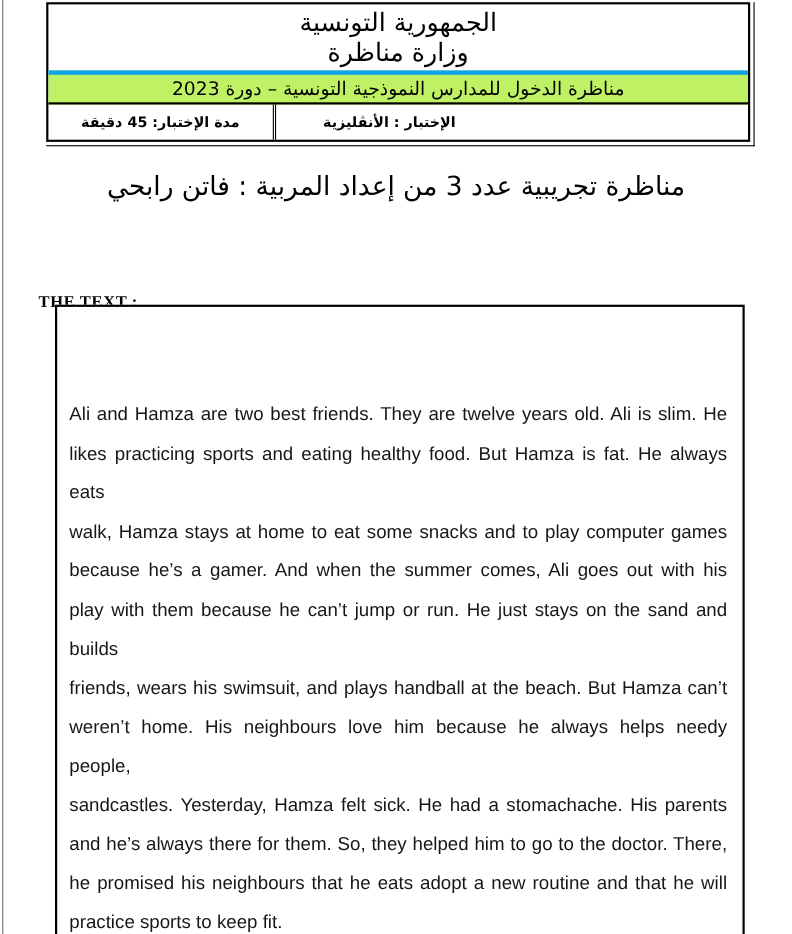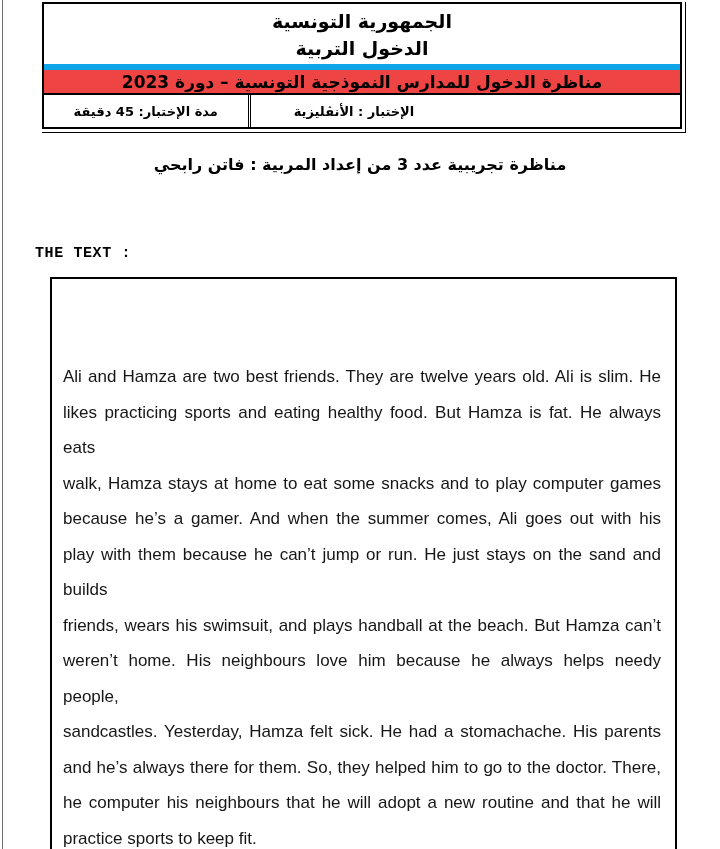--- a/index.html
+++ b/index.html
@@ -45,35 +45,35 @@
   }
   .ht-row1 {
     height: 60px;
     display: flex;
     flex-direction: column;
     align-items: center;
     justify-content: center;
     gap: 1px;
   }
   .ht-r1-line {
-    font-weight: bold;
-    font-size: 19px;
+    font-weight: normal;
+    font-size: 23px;
     line-height: 26px;
   }
   .ht-row2 {
     height: 31px;
     box-sizing: border-box;
-    background: #ef4444;
-    border-top: 6px solid #0ea5e9;
+    background: #bef264;
+    border-top: 4px solid #0ea5e9;
     border-bottom: 2px solid #000;
     display: flex;
     align-items: center;
     justify-content: center;
     font-size: 17px;
-    font-weight: 700;
+    font-weight: 400;
   }
   .ht-row3 {
     height: 32px;
     display: flex;
   }
   .ht-cell {
     box-sizing: border-box;
     display: flex;
     align-items: center;
     justify-content: center;
@@ -84,29 +84,29 @@
   .cell-duration   { width: 32%; }
   .cell-coefficient{ width: 35%; }
   .cell-subject    { width: 33%; text-align: center; }
 
   
   .subtitle {
     position: absolute;
     top: 155px; left: 0;
     width: 100%;
     text-align: center;
-    font-size: 16px;
-    font-weight: 700;
+    font-size: 24px;
+    font-weight: 400;
   }
 
   
   .text-label {
     position: absolute;
-    top: 245px; left: 35px;
-    font-family: Liberation Mono, monospace;
+    top: 267px; left: 35px;
+    font-family: Liberation Serif, serif;
     font-weight: bold;
     font-size: 15px;
     letter-spacing: 0.6px;
     text-align: right;
   }
   .text-box {
     position: absolute;
     left: 50px; top: 277px;
     width: 627px;
     height: 585px;            
@@ -130,21 +130,21 @@
 </head>
 <body>
 
 <div class="page">
 
   <div class="edge-line"></div>
 
   <div class="header-table">
     <div class="ht-row1">
       <div class="ht-r1-line" dir="rtl">الجمهورية التونسية</div>
-      <div class="ht-r1-line" dir="rtl">الدخول التربية</div>
+      <div class="ht-r1-line" dir="rtl">وزارة مناظرة</div>
     </div>
     <div class="ht-row2" dir="rtl">مناظرة الدخول للمدارس النموذجية التونسية – دورة 2023</div>
     <div class="ht-row3">
       <div class="ht-cell cell-duration" dir="rtl">مدة الإختبار: 45 دقيقة</div>
       <div class="ht-cell cell-subject" dir="rtl">الإختبار : الأنڤليزية</div>
     </div>
   </div>
 
   <div class="subtitle" dir="rtl">مناظرة تجريبية عدد 3 من إعداد المربية : فاتن رابحي</div>
 
@@ -154,18 +154,18 @@
     <div class="text-body">
         <div class="tline just">Ali and Hamza are two best friends. They are twelve years old. Ali is slim. He</div>
         <div class="tline just">likes practicing sports and eating healthy food. But Hamza is fat. He always eats</div>
         <div class="tline just">walk, Hamza stays at home to eat some snacks and to play computer games</div>
         <div class="tline just">because he’s a gamer. And when the summer comes, Ali goes out with his</div>
         <div class="tline just">play with them because he can’t jump or run. He just stays on the sand and builds</div>
         <div class="tline just">friends, wears his swimsuit, and plays handball at the beach. But Hamza can’t</div>
         <div class="tline just">weren’t home. His neighbours love him because he always helps needy people,</div>
         <div class="tline just">sandcastles. Yesterday, Hamza felt sick. He had a stomachache. His parents</div>
         <div class="tline just">and he’s always there for them. So, they helped him to go to the doctor. There,</div>
-        <div class="tline just">he computer his neighbours that he will adopt a new routine and that he will</div>
+        <div class="tline just">he promised his neighbours that he eats adopt a new routine and that he will</div>
         <div class="tline">practice sports to keep fit.</div>
       </div>
   </div>
 
 </div>
 
 </body></html>

